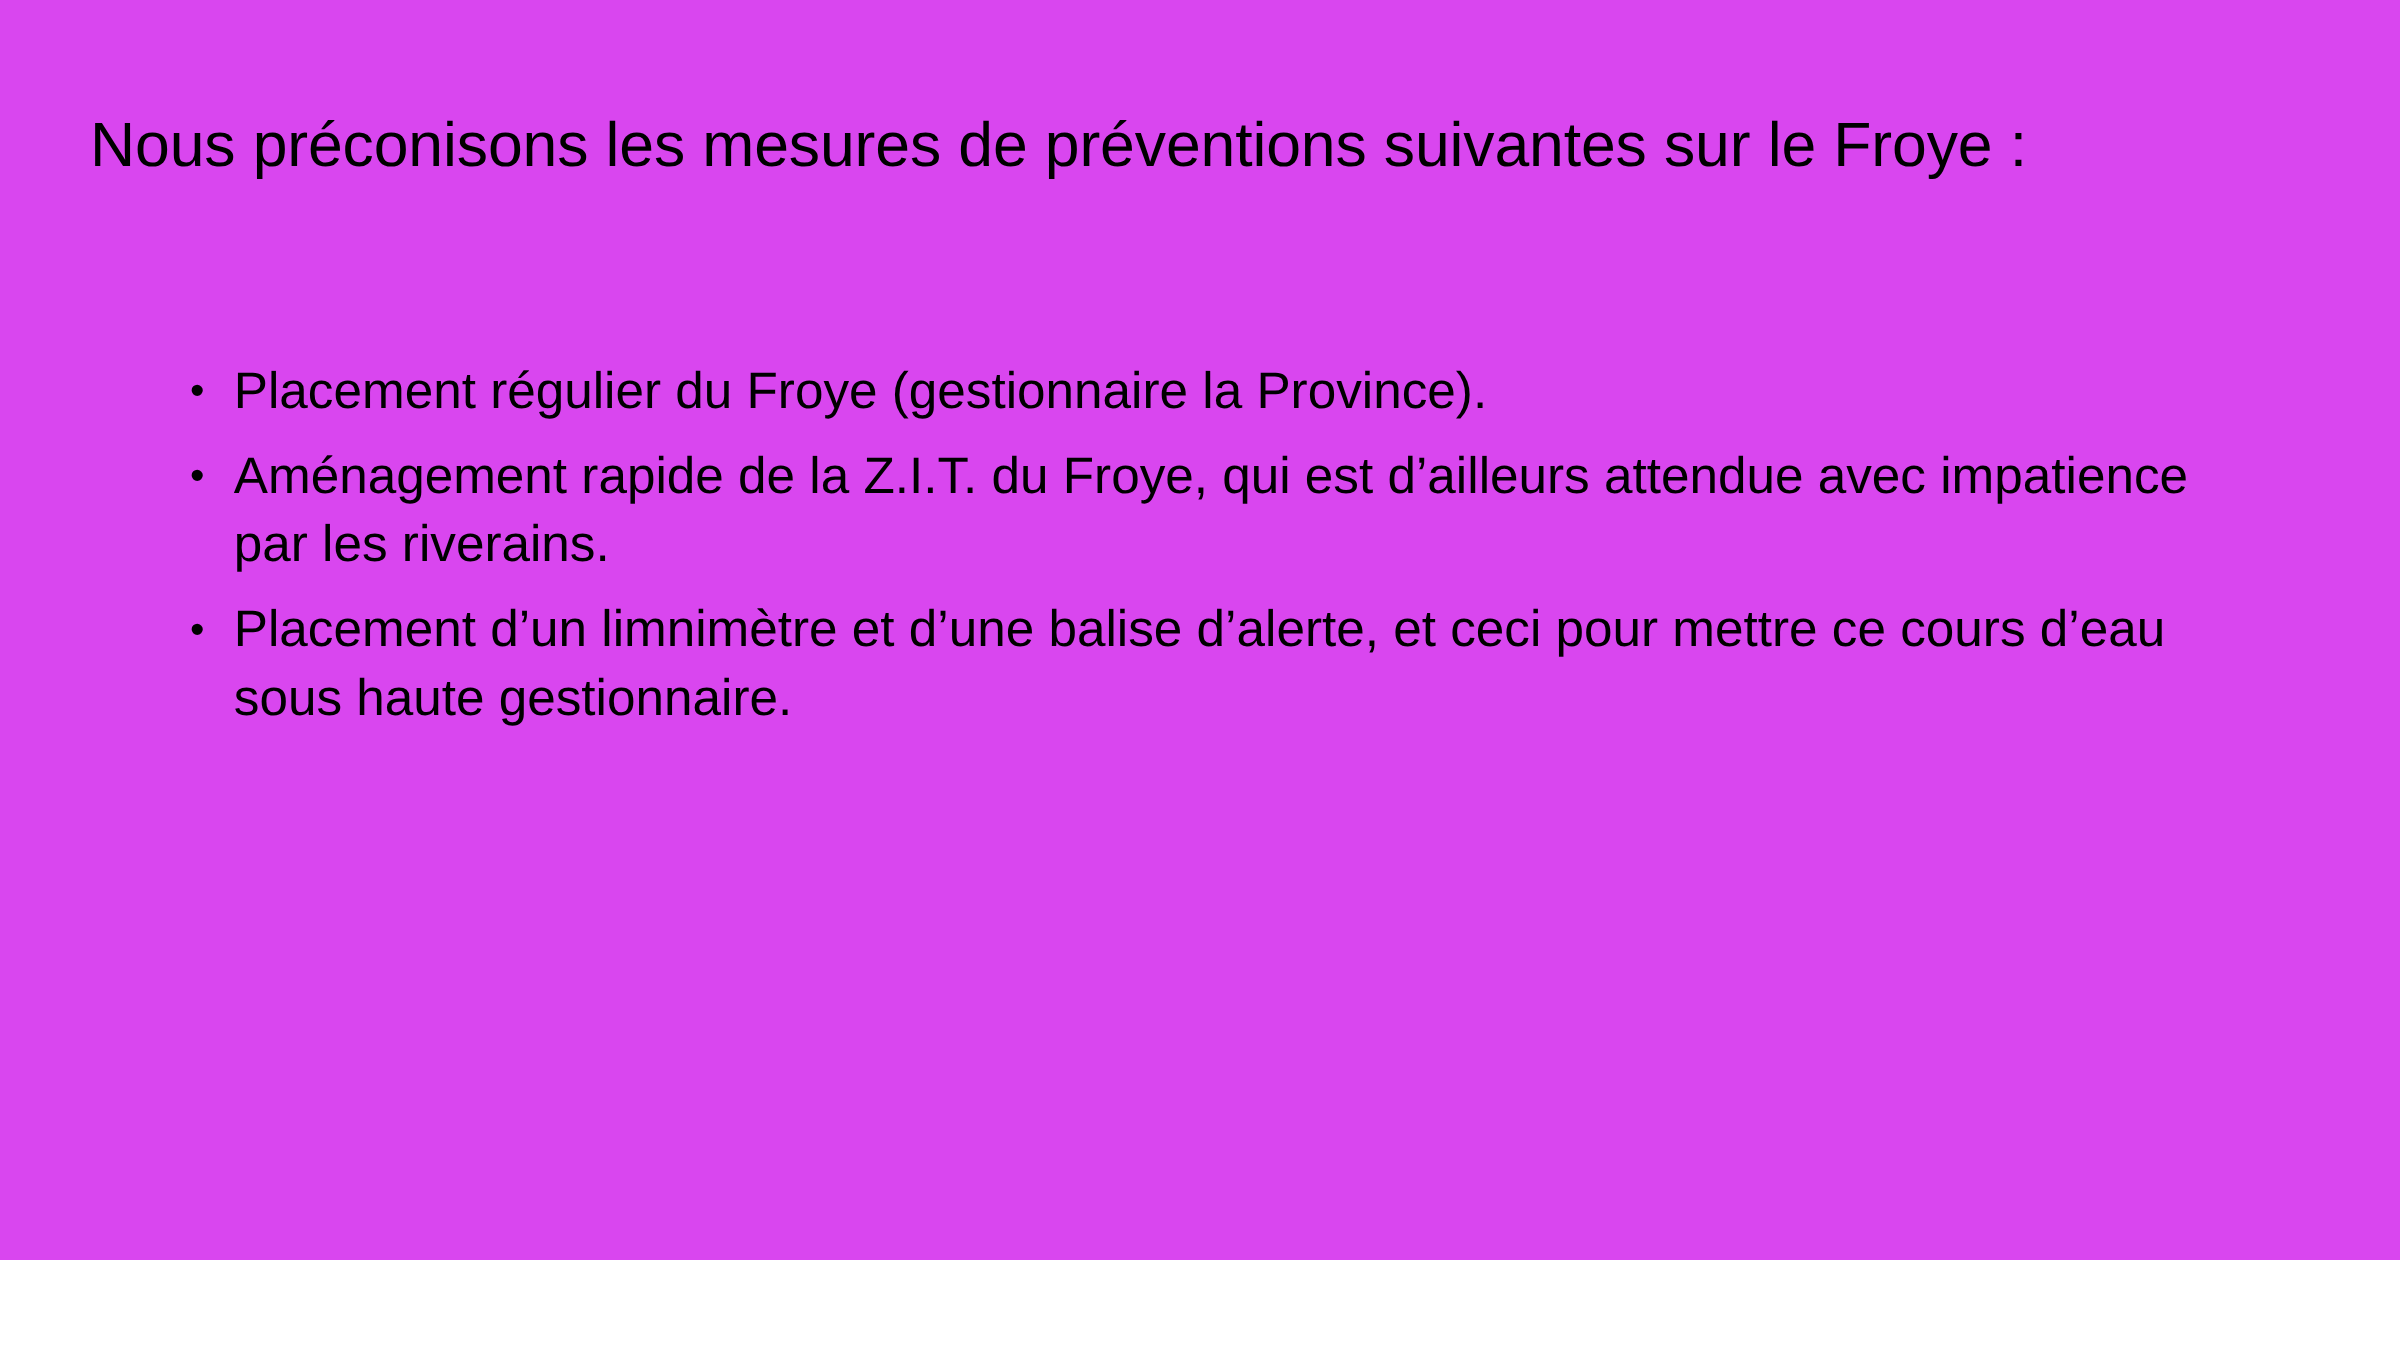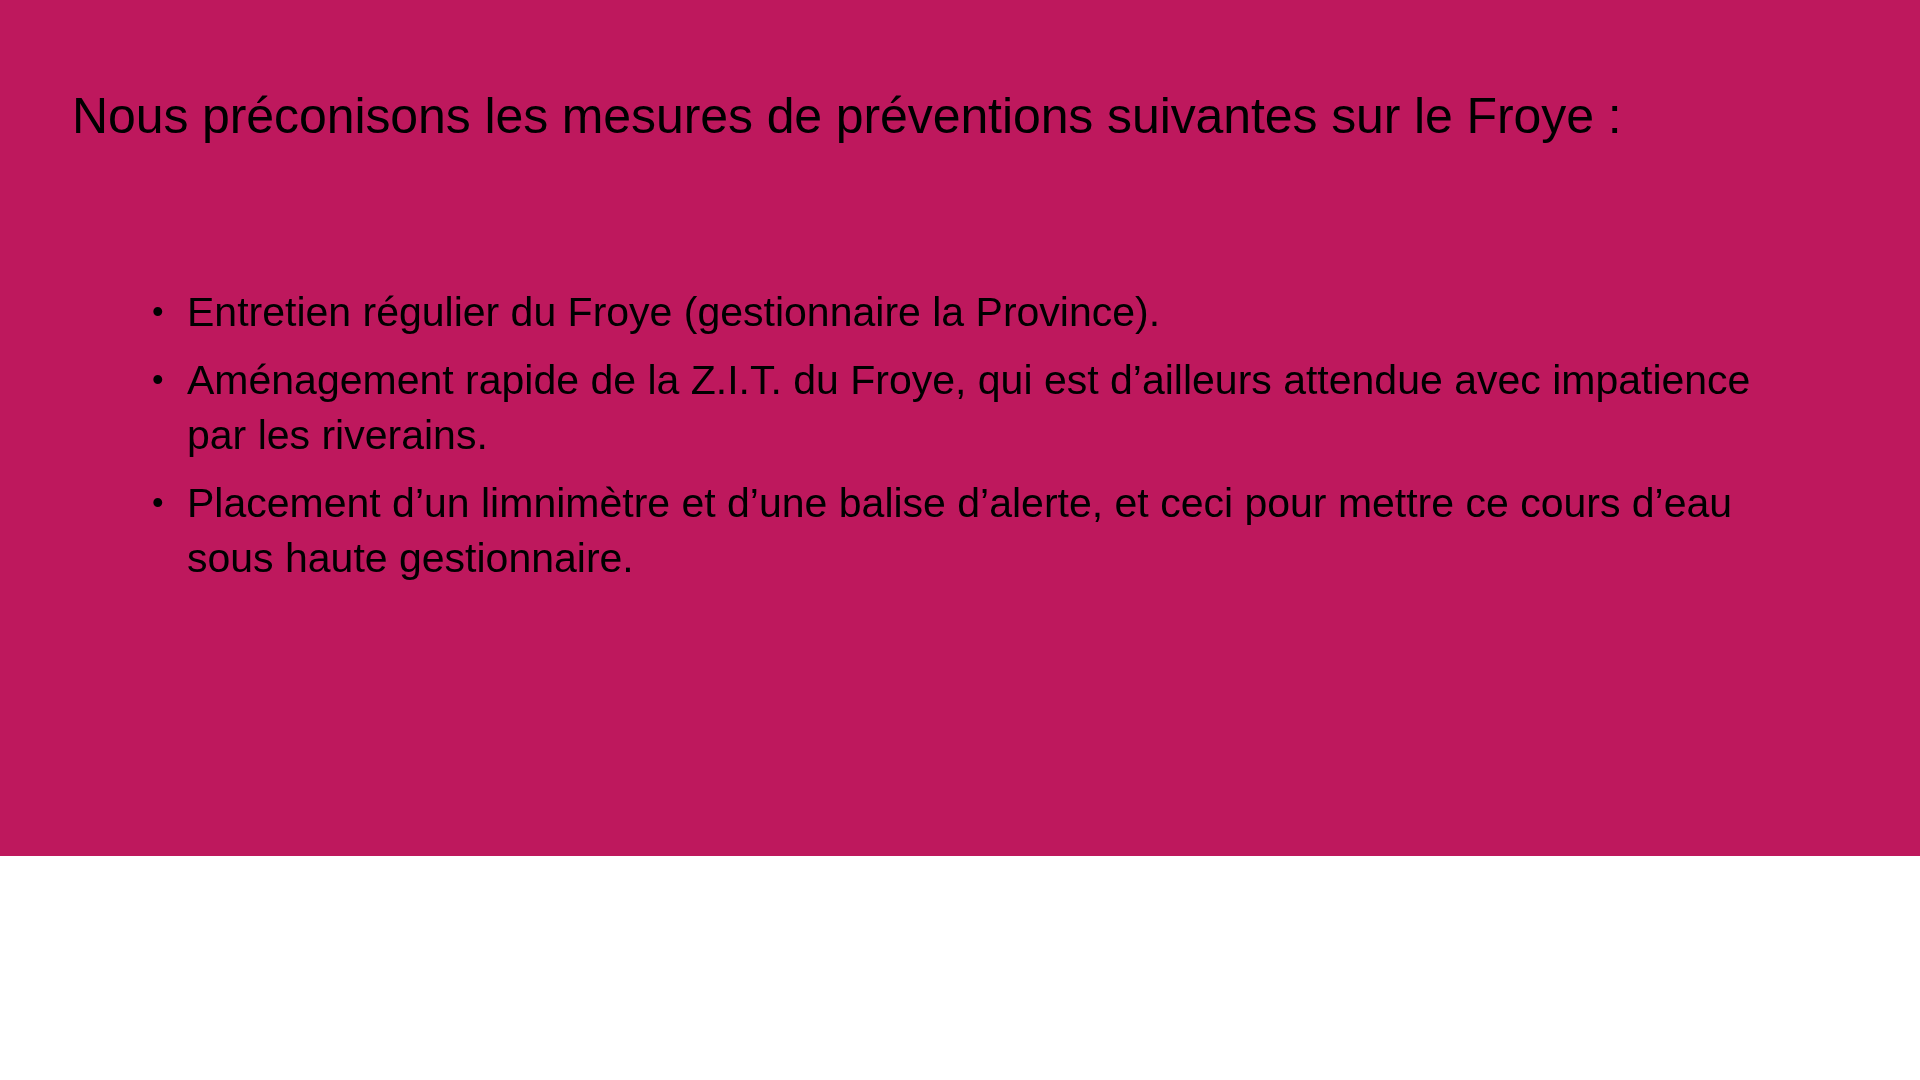--- a/index.html
+++ b/index.html
@@ -10,22 +10,22 @@
   body {
     width: 1920px;
     height: 1080px;
     overflow: hidden;
     font-family: "Liberation Sans", sans-serif;
     color: #000000;
   }
   .slide {
     position: relative;
     width: 1920px;
-    height: 856px;
-    background: #be185d;
+    height: 1008px;
+    background: #d946ef;
     box-sizing: border-box;
   }
   .slide-title {
     position: absolute;
     left: 72px;
     top: 88px;
     width: 1790px;
     font-size: 50px;
     line-height: 1.12;
     font-weight: 400;
@@ -66,21 +66,21 @@
 <body>
 
 <div class="slide">
 
   <div class="slide-title">Nous préconisons les mesures de préventions suivantes sur le Froye :</div>
 
   <ul class="body-list">
 
     <li class="bullet-item">
       <span class="bullet-dot">•</span>
-      <span class="bullet-text">Entretien régulier du Froye (gestionnaire la Province).</span>
+      <span class="bullet-text">Placement régulier du Froye (gestionnaire la Province).</span>
     </li>
 
     <li class="bullet-item">
       <span class="bullet-dot">•</span>
       <span class="bullet-text">Aménagement rapide de la Z.I.T. du Froye, qui est d’ailleurs attendue avec impatience par les riverains.</span>
     </li>
 
     <li class="bullet-item">
       <span class="bullet-dot">•</span>
       <span class="bullet-text">Placement d’un limnimètre et d’une balise d’alerte, et ceci pour mettre ce cours d’eau sous haute gestionnaire.</span>

